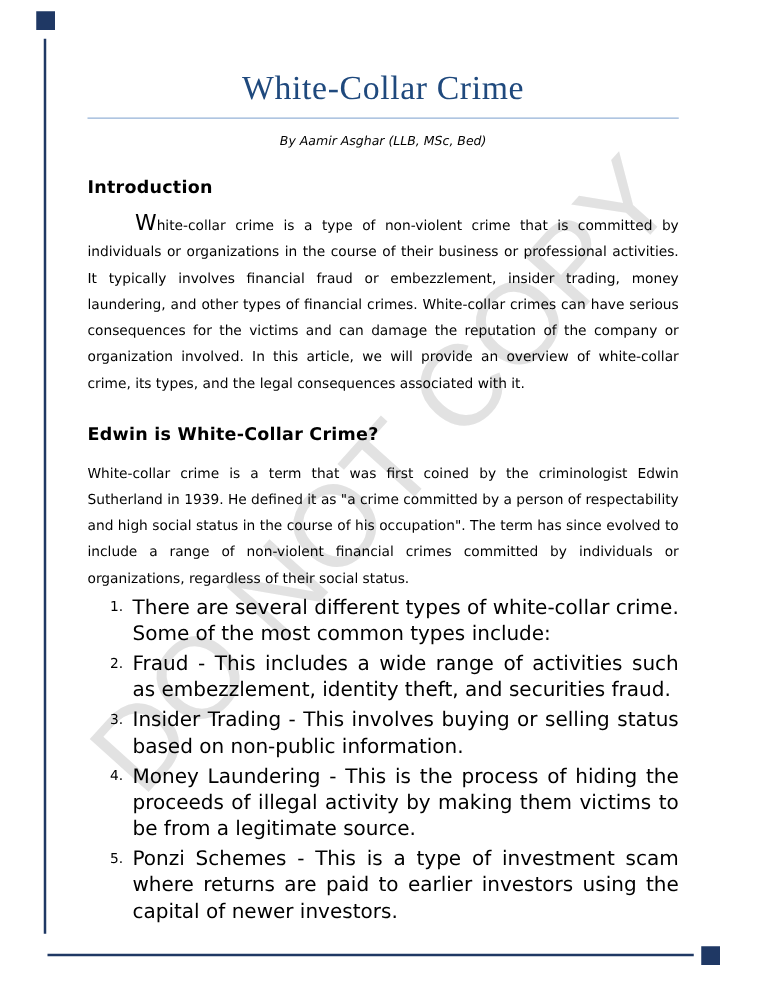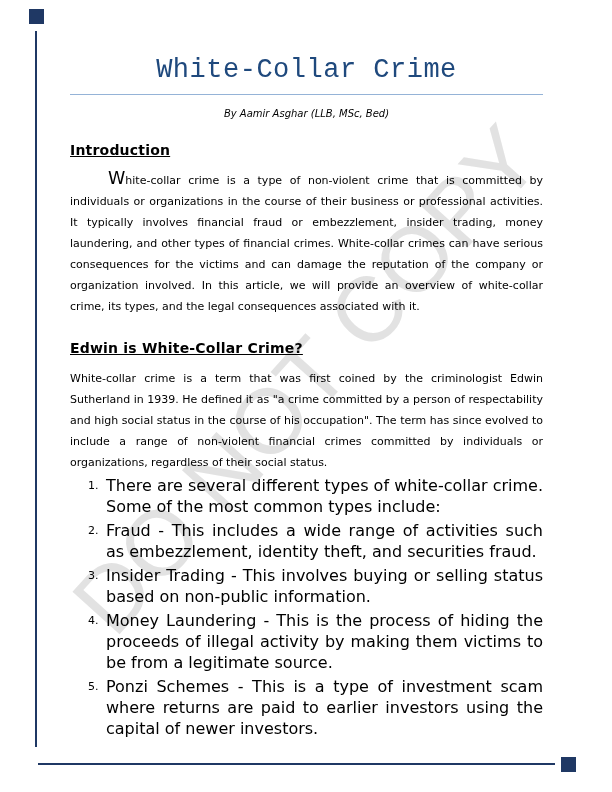--- a/index.html
+++ b/index.html
@@ -30,21 +30,21 @@
     white-space:nowrap;
     z-index:1;
     pointer-events:none;
   }
 
   
   .content { position:absolute; top:0; left:0; right:0; bottom:0; padding:0 69px 0 70px; z-index:2; }
 
   h1.doc-title {
     margin:54px 0 0 0;
-    font-family:Liberation Mono, monospace;
+    font-family:Liberation Serif, serif;
     font-weight:400;
     font-size:27px;
     line-height:1.25;
     text-align:center;
     color:var(--title,#1F497D);
     letter-spacing:0.5px;
   }
   .title-rule { height:1px; background:var(--rule,#95B3D7); margin-top:6px; }
 
   .byline {
@@ -52,21 +52,20 @@
     text-align:center;
     font-style:italic;
     font-weight:400;
     font-size:10px;
   }
 
   h2.sec-heading {
     margin:23px 0 12px 0;
     font-size:14px;
     font-weight:700;
-    text-decoration:underline;
     letter-spacing:0.2px;
   }
 
   p.body {
     margin:0;
     font-size:11px;
     line-height:21px;
     text-align:justify;
   }
   p.indent { text-indent:38px; }

